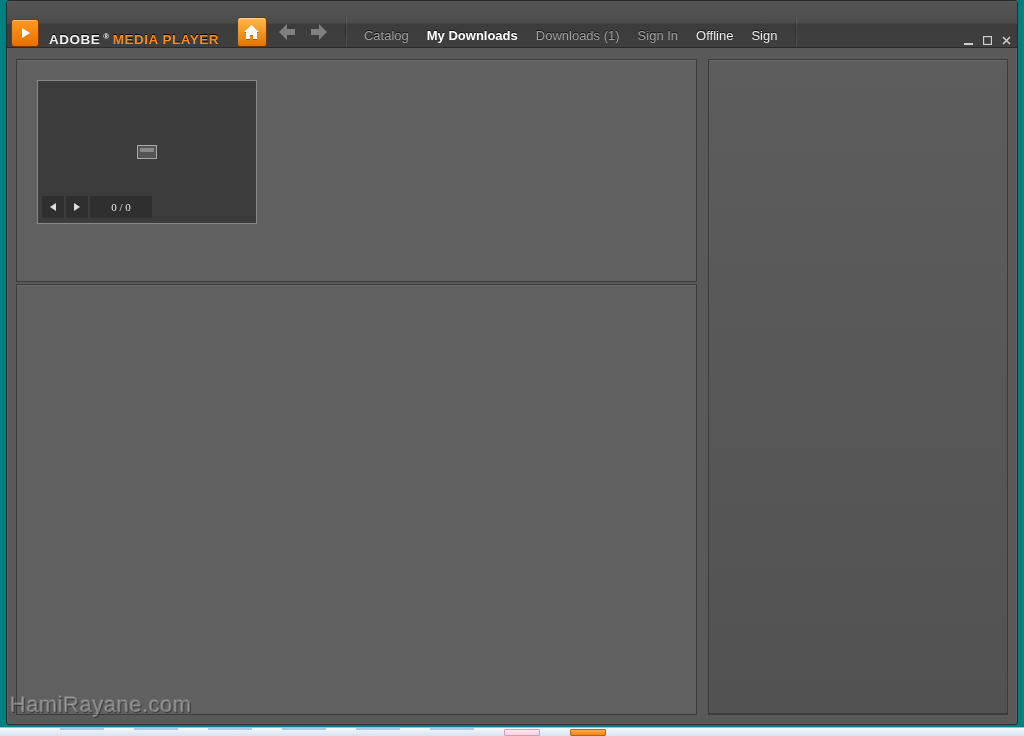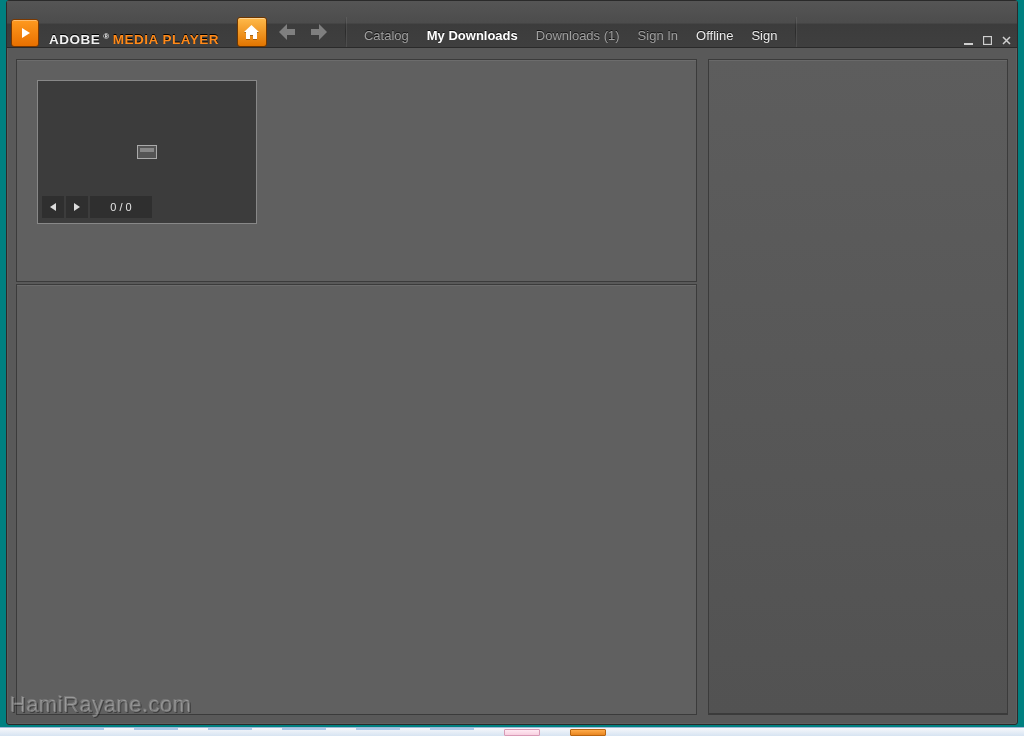--- a/index.html
+++ b/index.html
@@ -110,21 +110,21 @@
 
   .right-col .panel { height:100%; display:flex; flex-direction:column; }
   .right-col .sidebody { flex:1; background:#5f5f5f; }
 
   
   .thumb {
     width:220px; height:144px;
     background:#3c3c3c;
     border:1px solid #888;
     position:relative;
-    display:flex; align-items:center; justify-content:center;
+    display:flex; align-items:center; justify-content:center;font-family:Liberation Serif, serif;
   }
   .thumb .center-ico {
     width:20px; height:14px; border:1.5px solid #aaa; background:#555;
     position:relative;
   }
   .thumb .center-ico::after{
     content:""; position:absolute; left:2px; top:2px; right:2px; height:4px;
     background:#888;
   }
   .thumb-bar {

